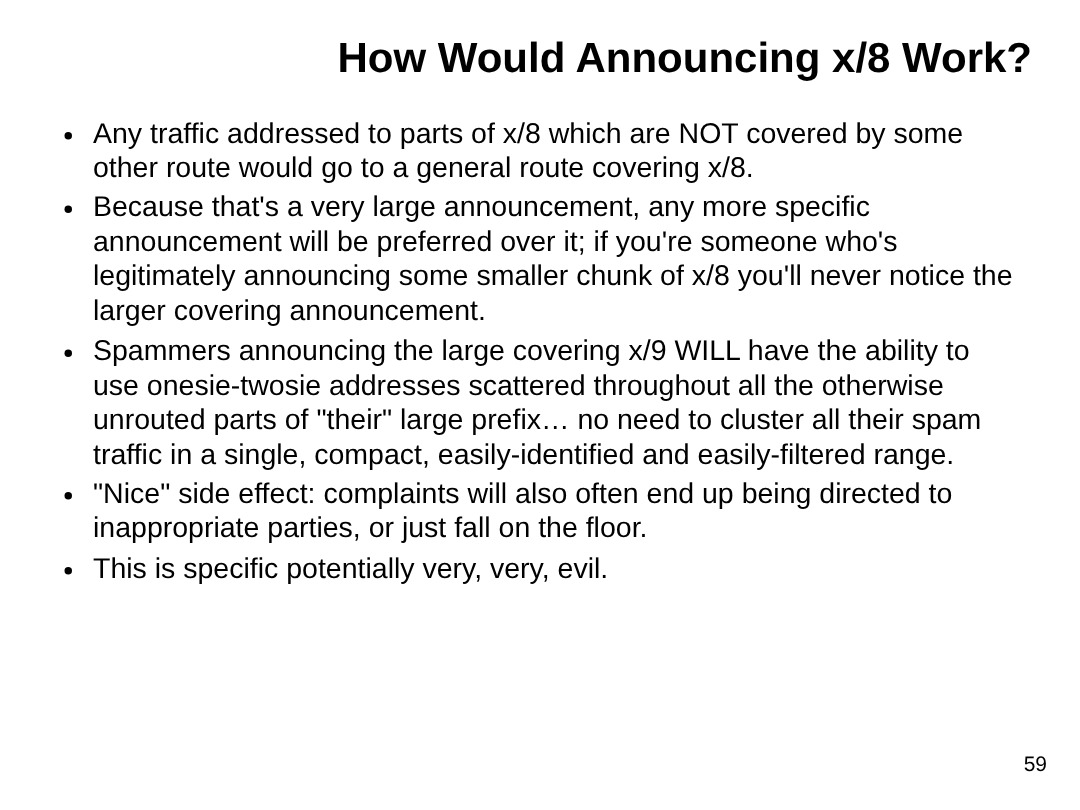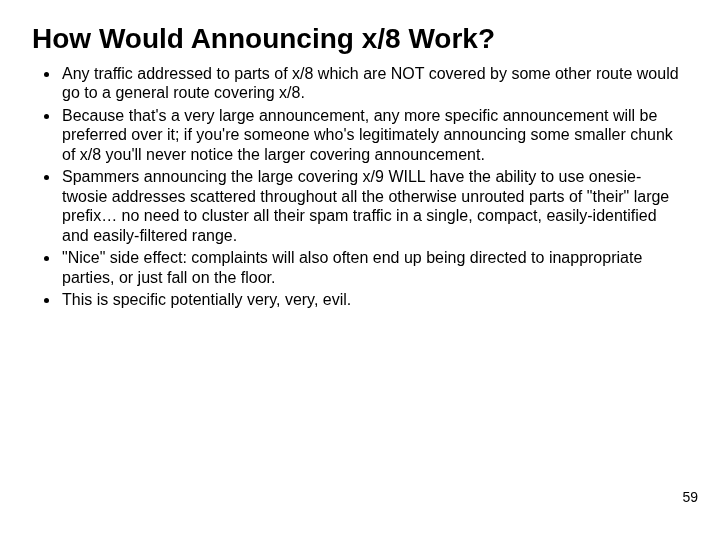--- a/index.html
+++ b/index.html
@@ -15,39 +15,39 @@
   .slide {
     position: relative;
     width: 720px;
     height: 540px;
     box-sizing: border-box;
     padding: 22px 32px 20px 32px;
   }
   .title {
     font-size: 28px;
     font-weight: bold;
-    text-align: left;
-    margin: 0 0 8px 0;
+    text-align: right;
+    margin: 0 0 22px 0;
     line-height: 1.2;
   }
   ul.bullets {
     margin: 0;
     padding: 0 6px 0 28px;
     list-style-type: disc;
   }
   ul.bullets li {
-    font-size: 16px;
+    font-size: 19px;
     line-height: 1.22;
     margin: 0 0 3px 0;
     padding-left: 2px;
   }
   .page-num {
     position: absolute;
     right: 22px;
-    bottom: 35px;
+    bottom: 23px;
     font-size: 14px;
   }
 </style>
 </head>
 <body>
 
 <div class="slide">
   <h1 class="title">How Would Announcing x/8 Work?</h1>
   <ul class="bullets">
     <li>Any traffic addressed to parts of x/8 which are NOT covered by some other route would go to a general route covering x/8.</li>

